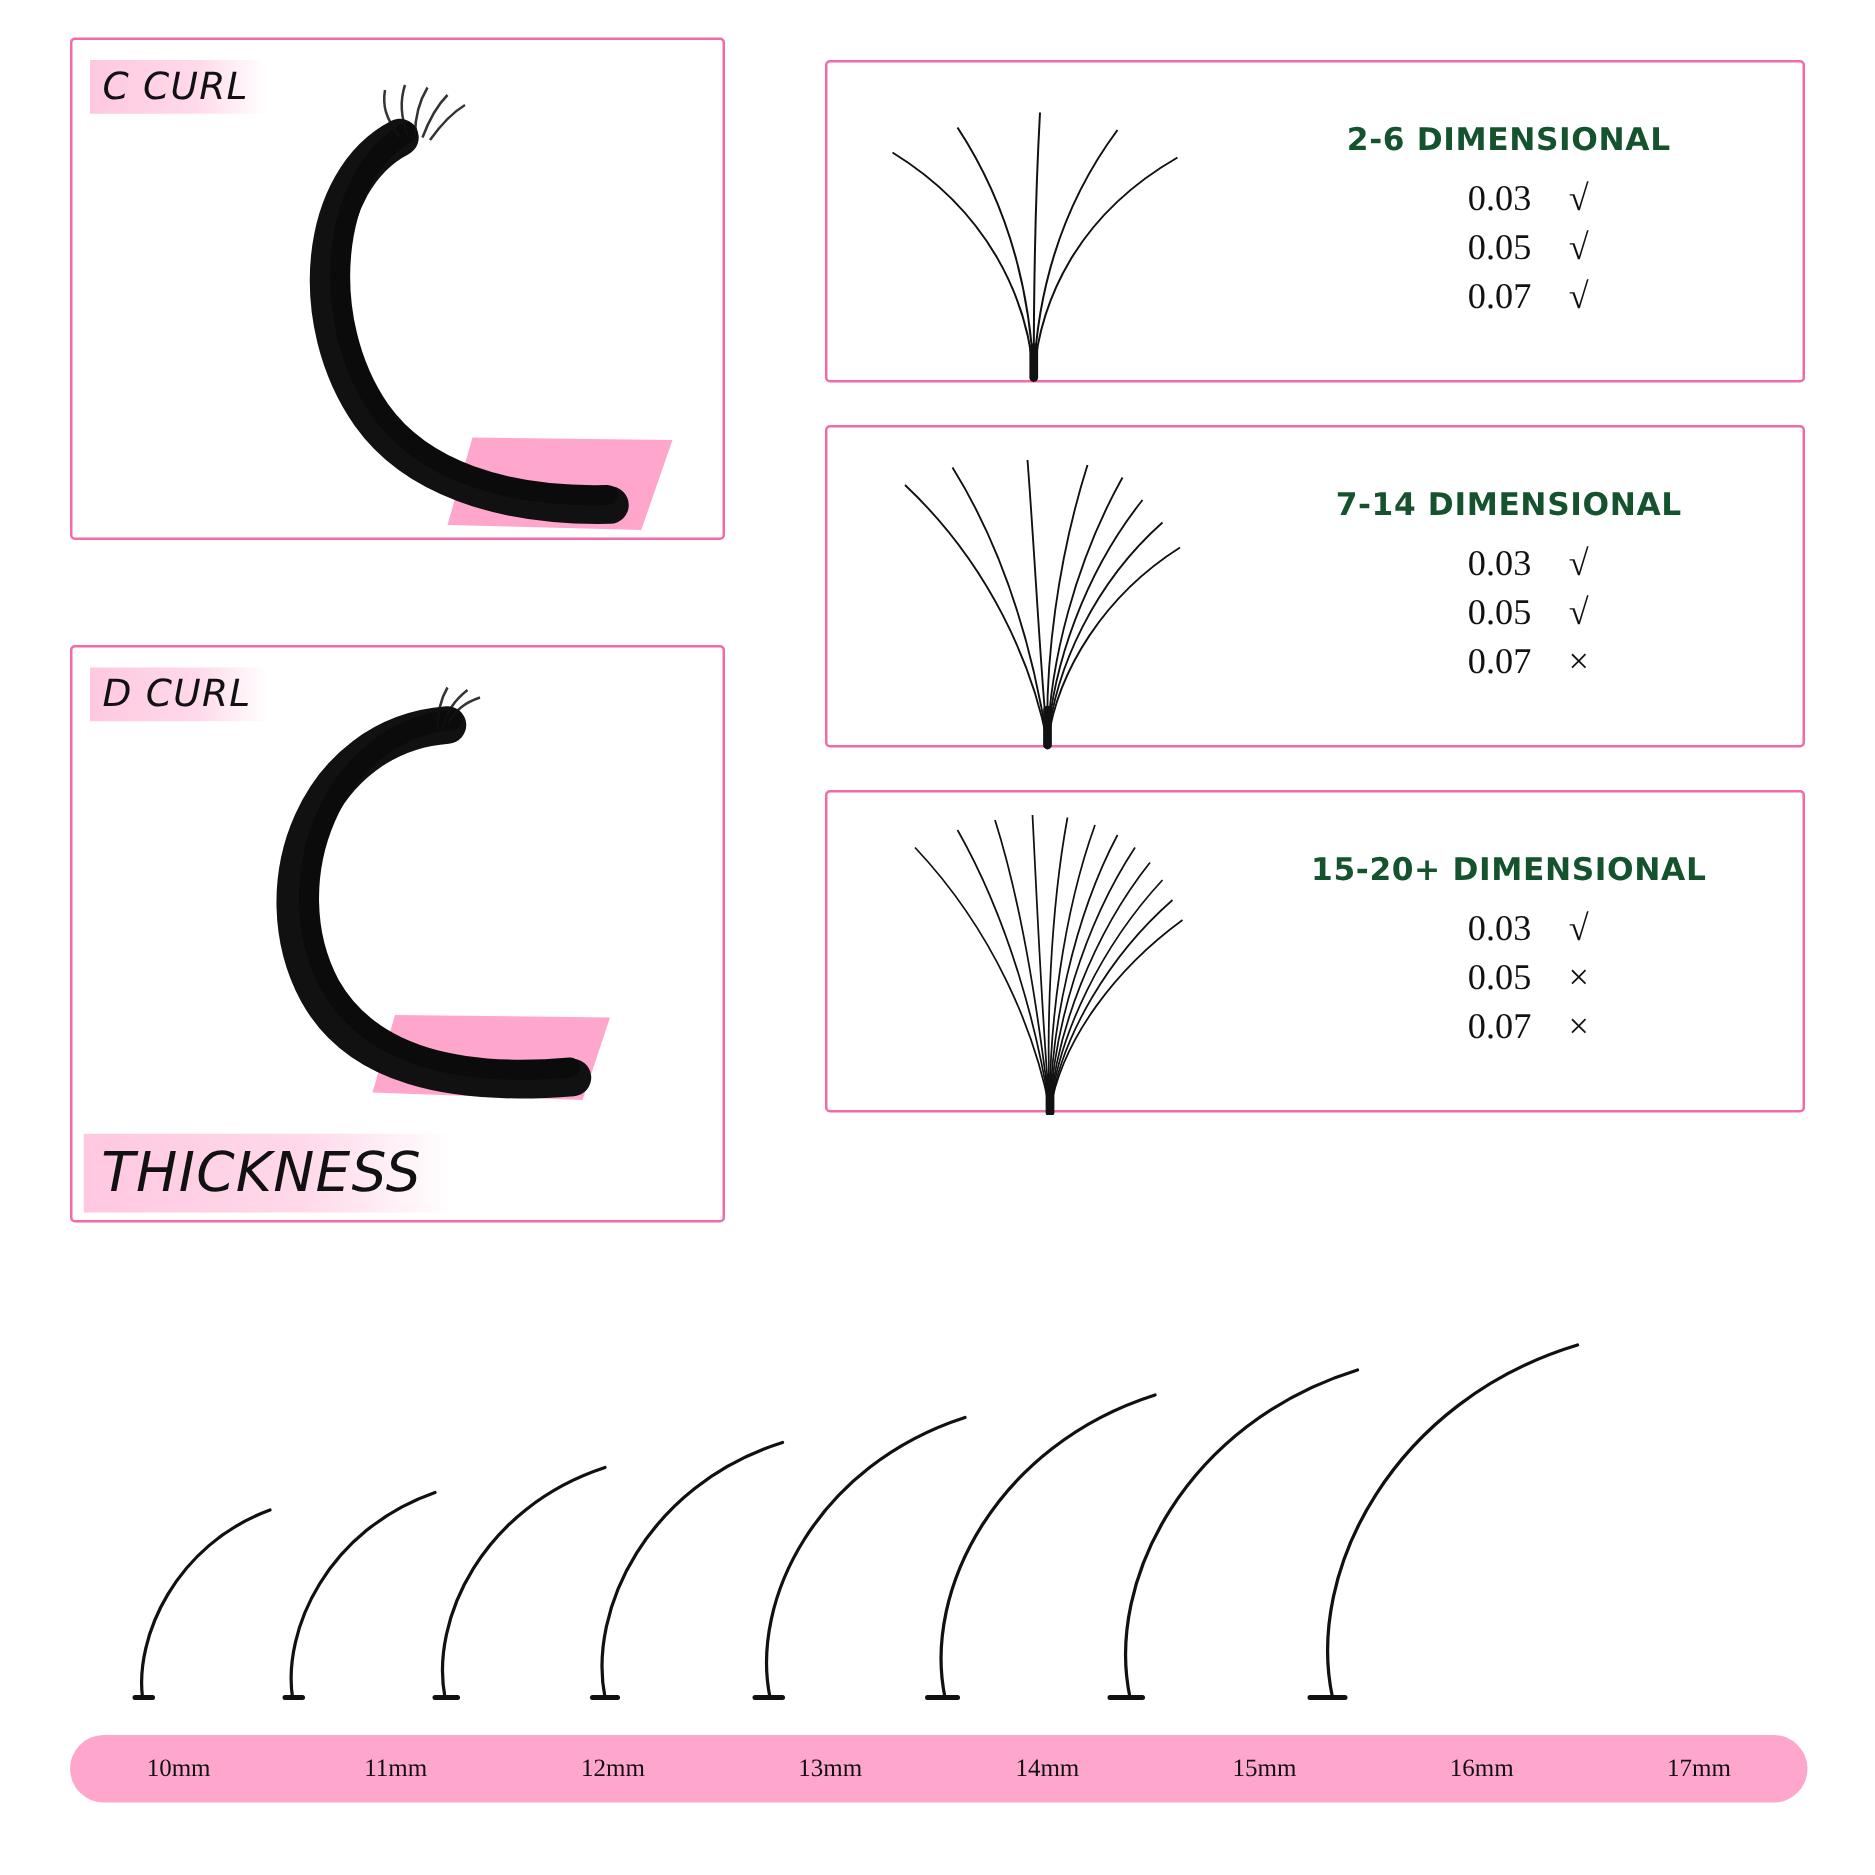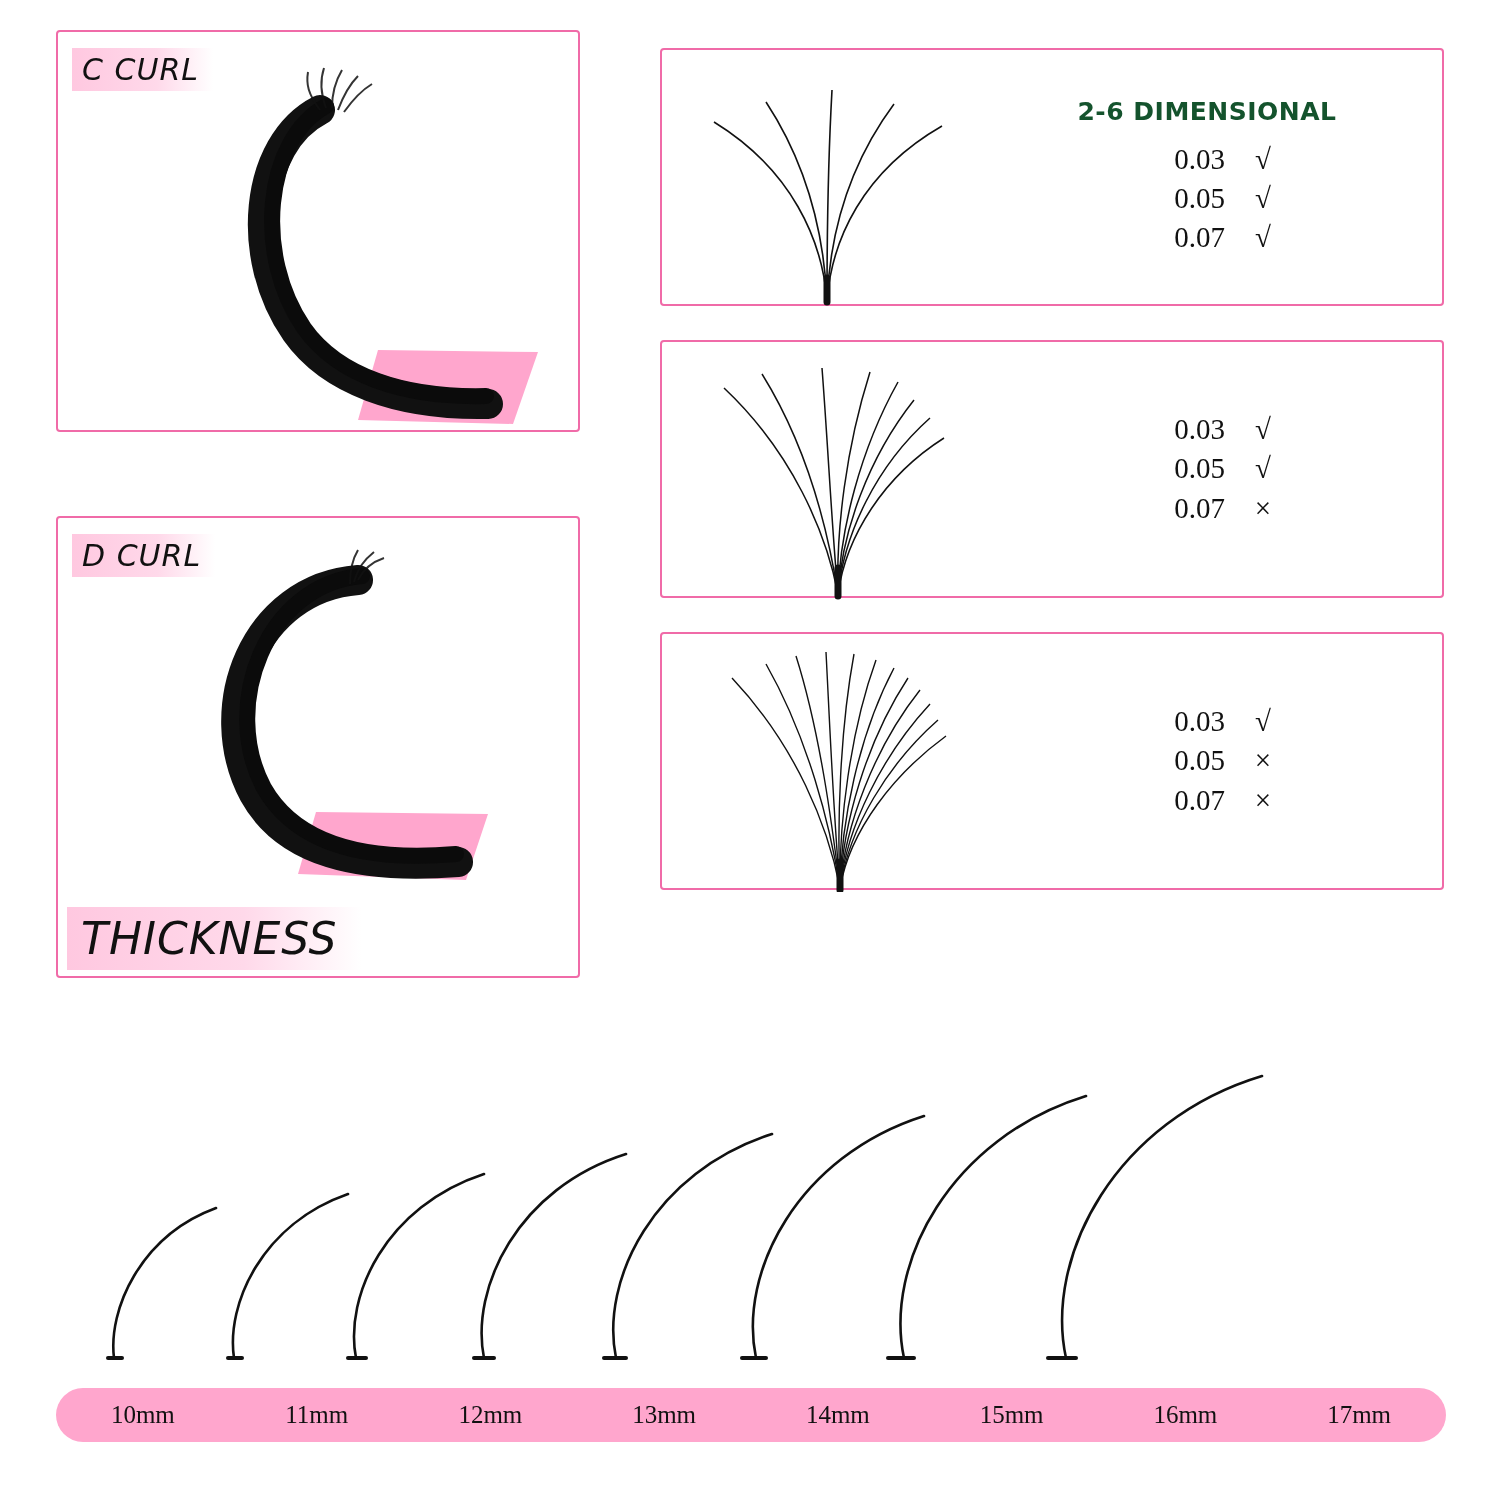--- a/index.html
+++ b/index.html
@@ -110,21 +110,21 @@
     height: 54px;
     background: #ffa6cd;
     border-radius: 27px;
     display: flex;
     align-items: center;
   }
   .thick-label {
     flex: 1;
     text-align: center;
     font-family: "Liberation Serif", serif;
-    font-size: 25px;
+    font-size: 20px;
     color: #111;
   }
 </style>
 </head>
 <body>
 
 <div class="panel" id="curl-c">
   <div class="curl-art">
     <svg width="524" height="402" viewBox="0 0 524 402" xmlns="http://www.w3.org/2000/svg">
 
@@ -208,20 +208,21 @@
         <path d="M176 252 C 174 188, 184 106, 208 30"></path>
         <path d="M176 252 C 178 188, 198 108, 236 40"></path>
         <path d="M176 252 C 180 190, 206 116, 252 58"></path>
         <path d="M176 252 C 182 192, 214 124, 268 76"></path>
         <path d="M176 252 C 184 194, 222 134, 282 96"></path>
       </g>
       <path d="M176 254 L176 226" stroke="#111111" stroke-width="7" stroke-linecap="round"></path>
     </svg>
   </div>
   <div class="dim-text">
+    <div class="dim-title">7-14 DIMENSIONAL</div>
     <div class="dim-rows">
       <div class="dim-row">
         <span class="val">0.03</span>
         <span class="mark">√</span>
       </div>
       <div class="dim-row">
         <span class="val">0.05</span>
         <span class="mark">√</span>
       </div>
       <div class="dim-row">
@@ -246,20 +247,21 @@
         <path d="M178 254 C 181 190, 204 108, 246 44"></path>
         <path d="M178 254 C 183 192, 212 114, 258 56"></path>
         <path d="M178 254 C 185 192, 220 122, 268 70"></path>
         <path d="M178 254 C 187 194, 226 130, 276 86"></path>
         <path d="M178 254 C 188 196, 232 140, 284 102"></path>
       </g>
       <path d="M178 256 L178 228" stroke="#111111" stroke-width="7" stroke-linecap="round"></path>
     </svg>
   </div>
   <div class="dim-text">
+    <div class="dim-title">15-20+ DIMENSIONAL</div>
     <div class="dim-rows">
       <div class="dim-row">
         <span class="val">0.03</span>
         <span class="mark">√</span>
       </div>
       <div class="dim-row">
         <span class="val">0.05</span>
         <span class="mark">×</span>
       </div>
       <div class="dim-row">

